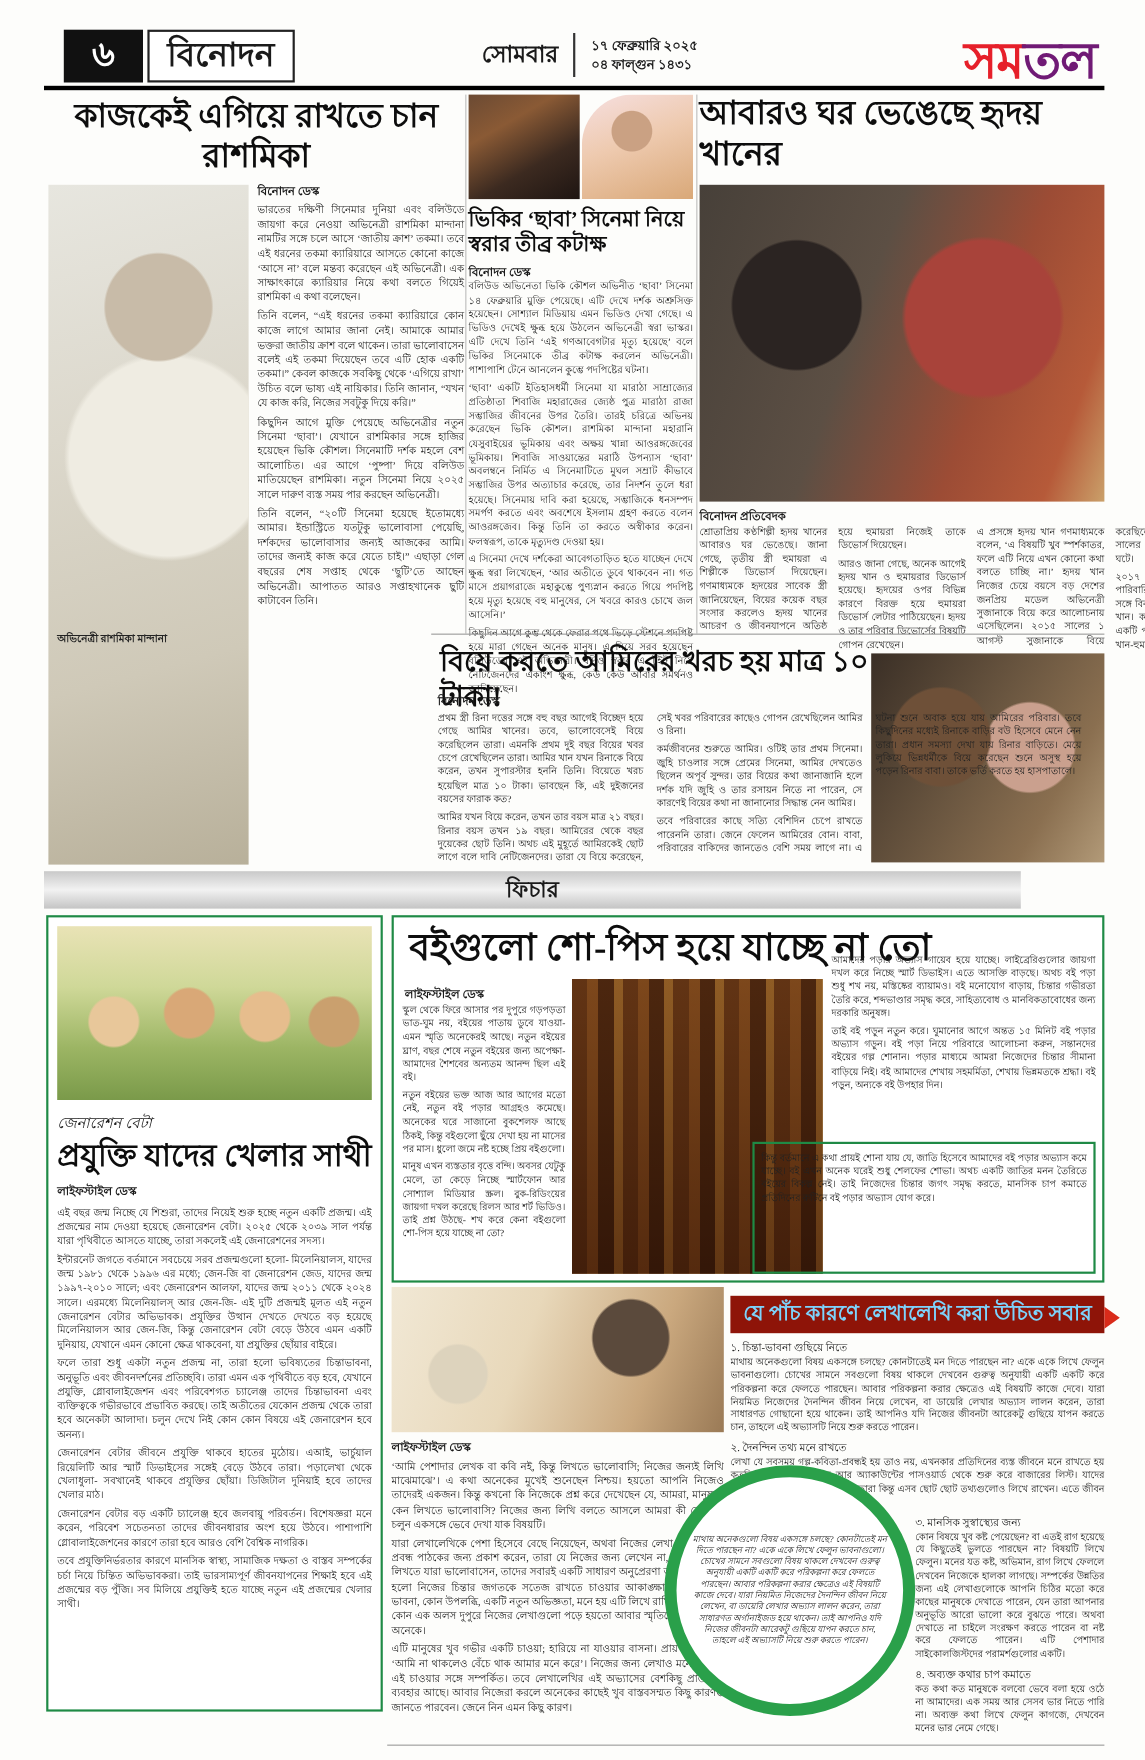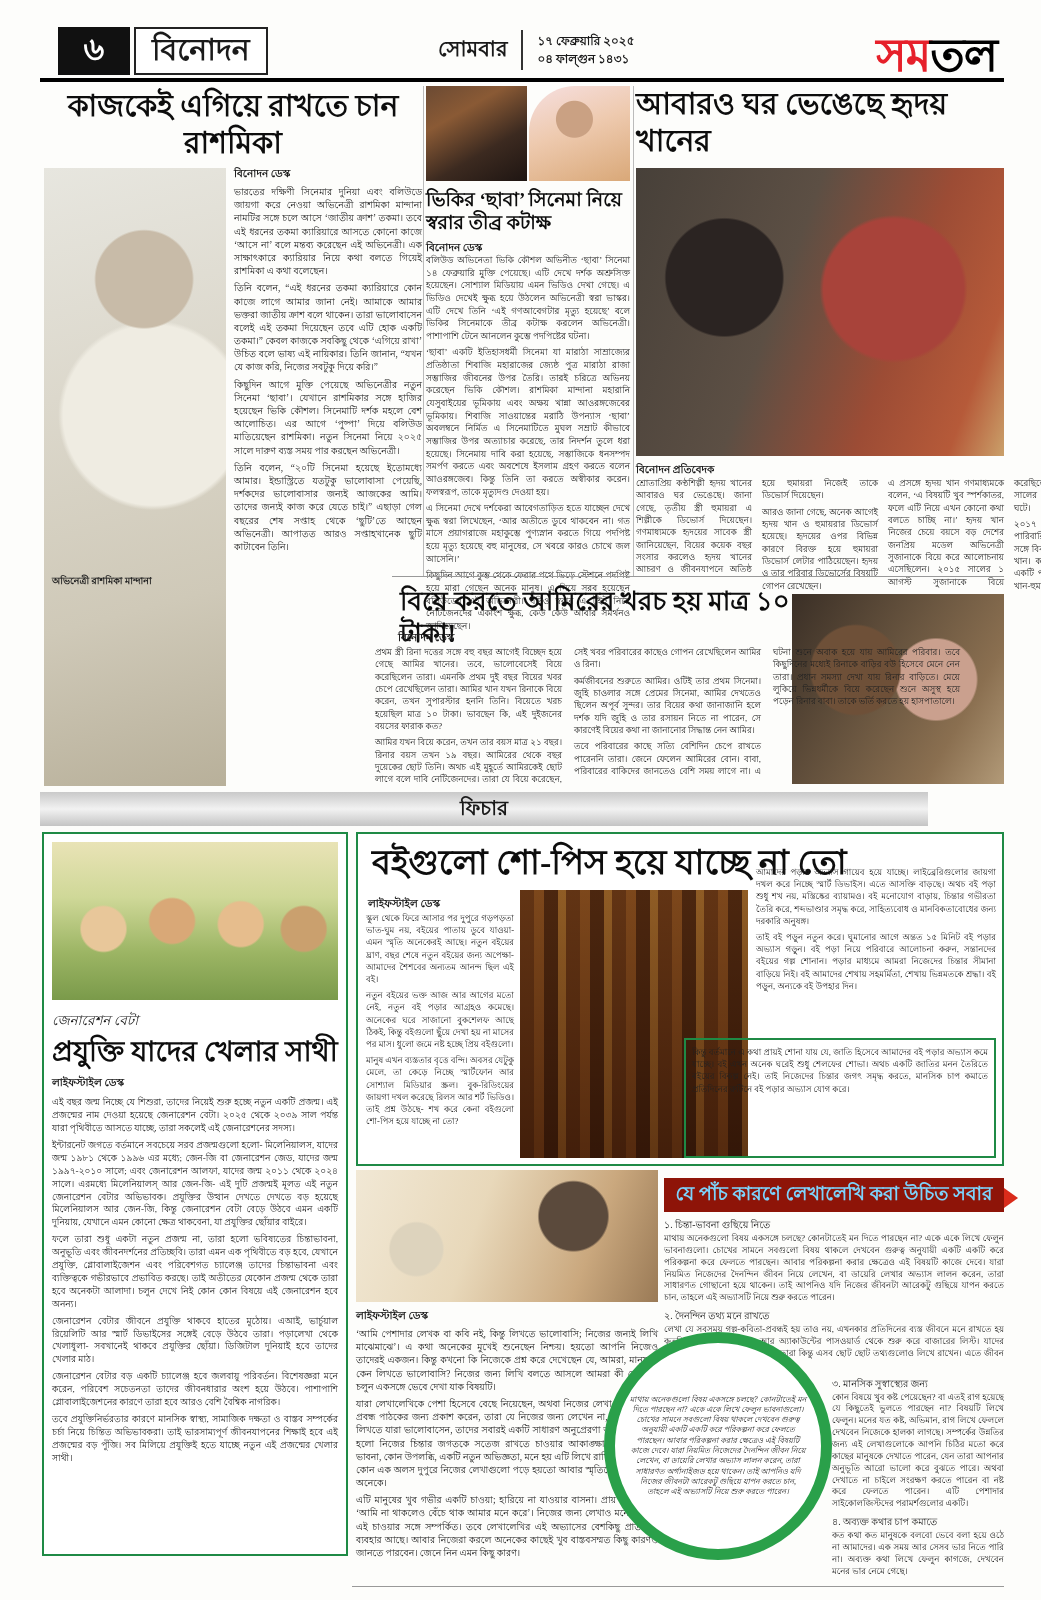--- a/index.html
+++ b/index.html
@@ -16,21 +16,21 @@
     display:flex; align-items:center; justify-content:center; }
   .section-name { position:absolute; left:134px; top:27px; height:48px;
     border:2px solid #222; padding:0 16px; font-size:30px; font-weight:bold;
     display:flex; align-items:center; background:#fff; }
   .date-block { position:absolute; left:438px; top:30px; display:flex; align-items:center; gap:14px; }
   .date-day { font-size:21px; font-weight:bold; }
   .date-sep { width:2px; height:40px; background:#333; }
   .date-lines { font-size:12px; font-weight:bold; line-height:1.5; }
   .logo { position:absolute; right:44px; top:20px; font-size:46px; font-weight:800;
     letter-spacing:-1px; font-family:"Liberation Sans","DejaVu Sans",sans-serif; }
-  .logo .red { color:#e6202a; } .logo .green { color:#000000;text-align:right; }
+  .logo .red { color:#e6202a; } .logo .green { color:#701a75;text-align:right; }
   .header-rule { position:absolute; left:40px; top:78px; width:964px; height:4px; background:#000; }
 
   
   .headline { font-weight:bold; color:#0d0d0d; line-height:1.22; }
   .byline { font-weight:bold; font-size:10.5px; margin-bottom:3px; }
   .article-body { font-size:9.3px; line-height:1.42; text-align:justify; color:#222; }
   .article-body p { margin-bottom:4px; }
   .vrule { position:absolute; width:1px; background:#bbb; }
   .photo { position:absolute; }
   .caption { font-size:9.5px; font-weight:bold; color:#222; }
@@ -68,21 +68,21 @@
 
   
   .am-box { position:absolute; left:392px; top:576px; width:612px; height:212px; border-top:1px solid #999; }
   .am-headline { position:absolute; left:400px; top:586px; width:392px; font-size:26px; }
   .am-photo { left:792px; top:594px; width:212px; height:190px;
     background:
       radial-gradient(circle at 30% 40%, #6e5038 0 44px, transparent 46px),
       radial-gradient(circle at 68% 45%, #caa08e 0 40px, transparent 42px),
       linear-gradient(120deg,#3a2f26 0%, #6a5640 45%, #8a6f50 75%, #b29a78 100%); }
   .am-byline { position:absolute; left:398px; top:630px; }
-  .am-body { position:absolute; left:375px; top:646px; width:386px; height:140px;
+  .am-body { position:absolute; left:398px; top:646px; width:386px; height:140px;
     column-count:2; column-gap:12px; font-size:8.7px;font-family:Liberation Serif, serif; }
 
   
   .feature-bar { position:absolute; left:40px; top:792px; width:888px; height:34px;
     background:linear-gradient(180deg,#c9c9c9 0%, #f2f2f2 50%, #c4c4c4 100%);
     display:flex; align-items:center; justify-content:center;
     font-size:20px; font-weight:bold; }
 
   
   .gb-box { position:absolute; left:42px; top:832px; width:306px; height:724px;

